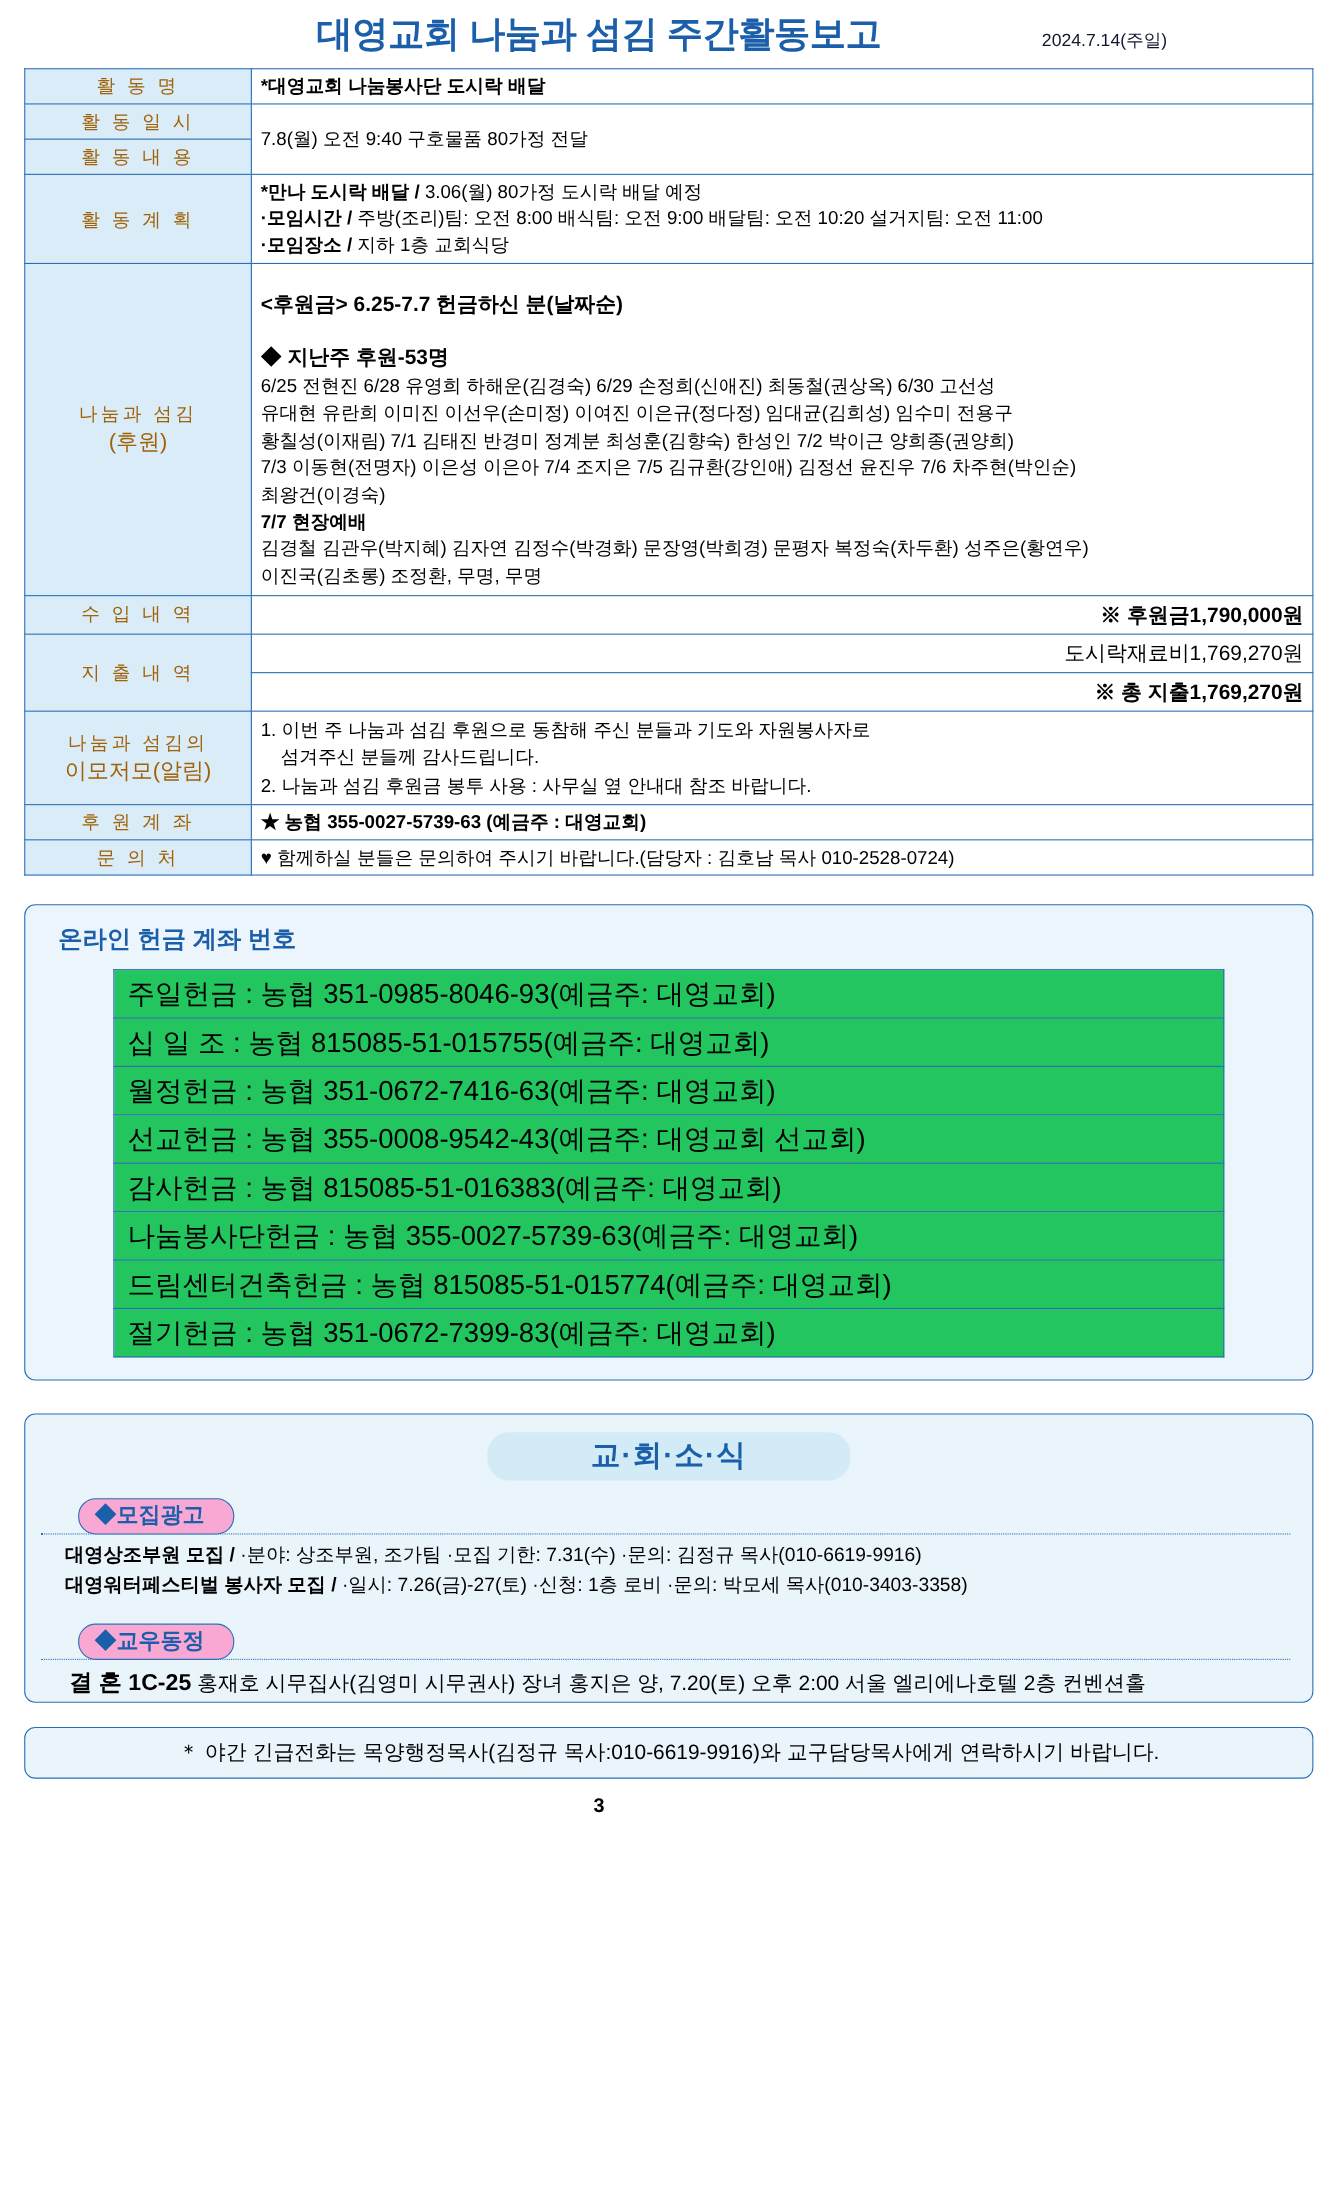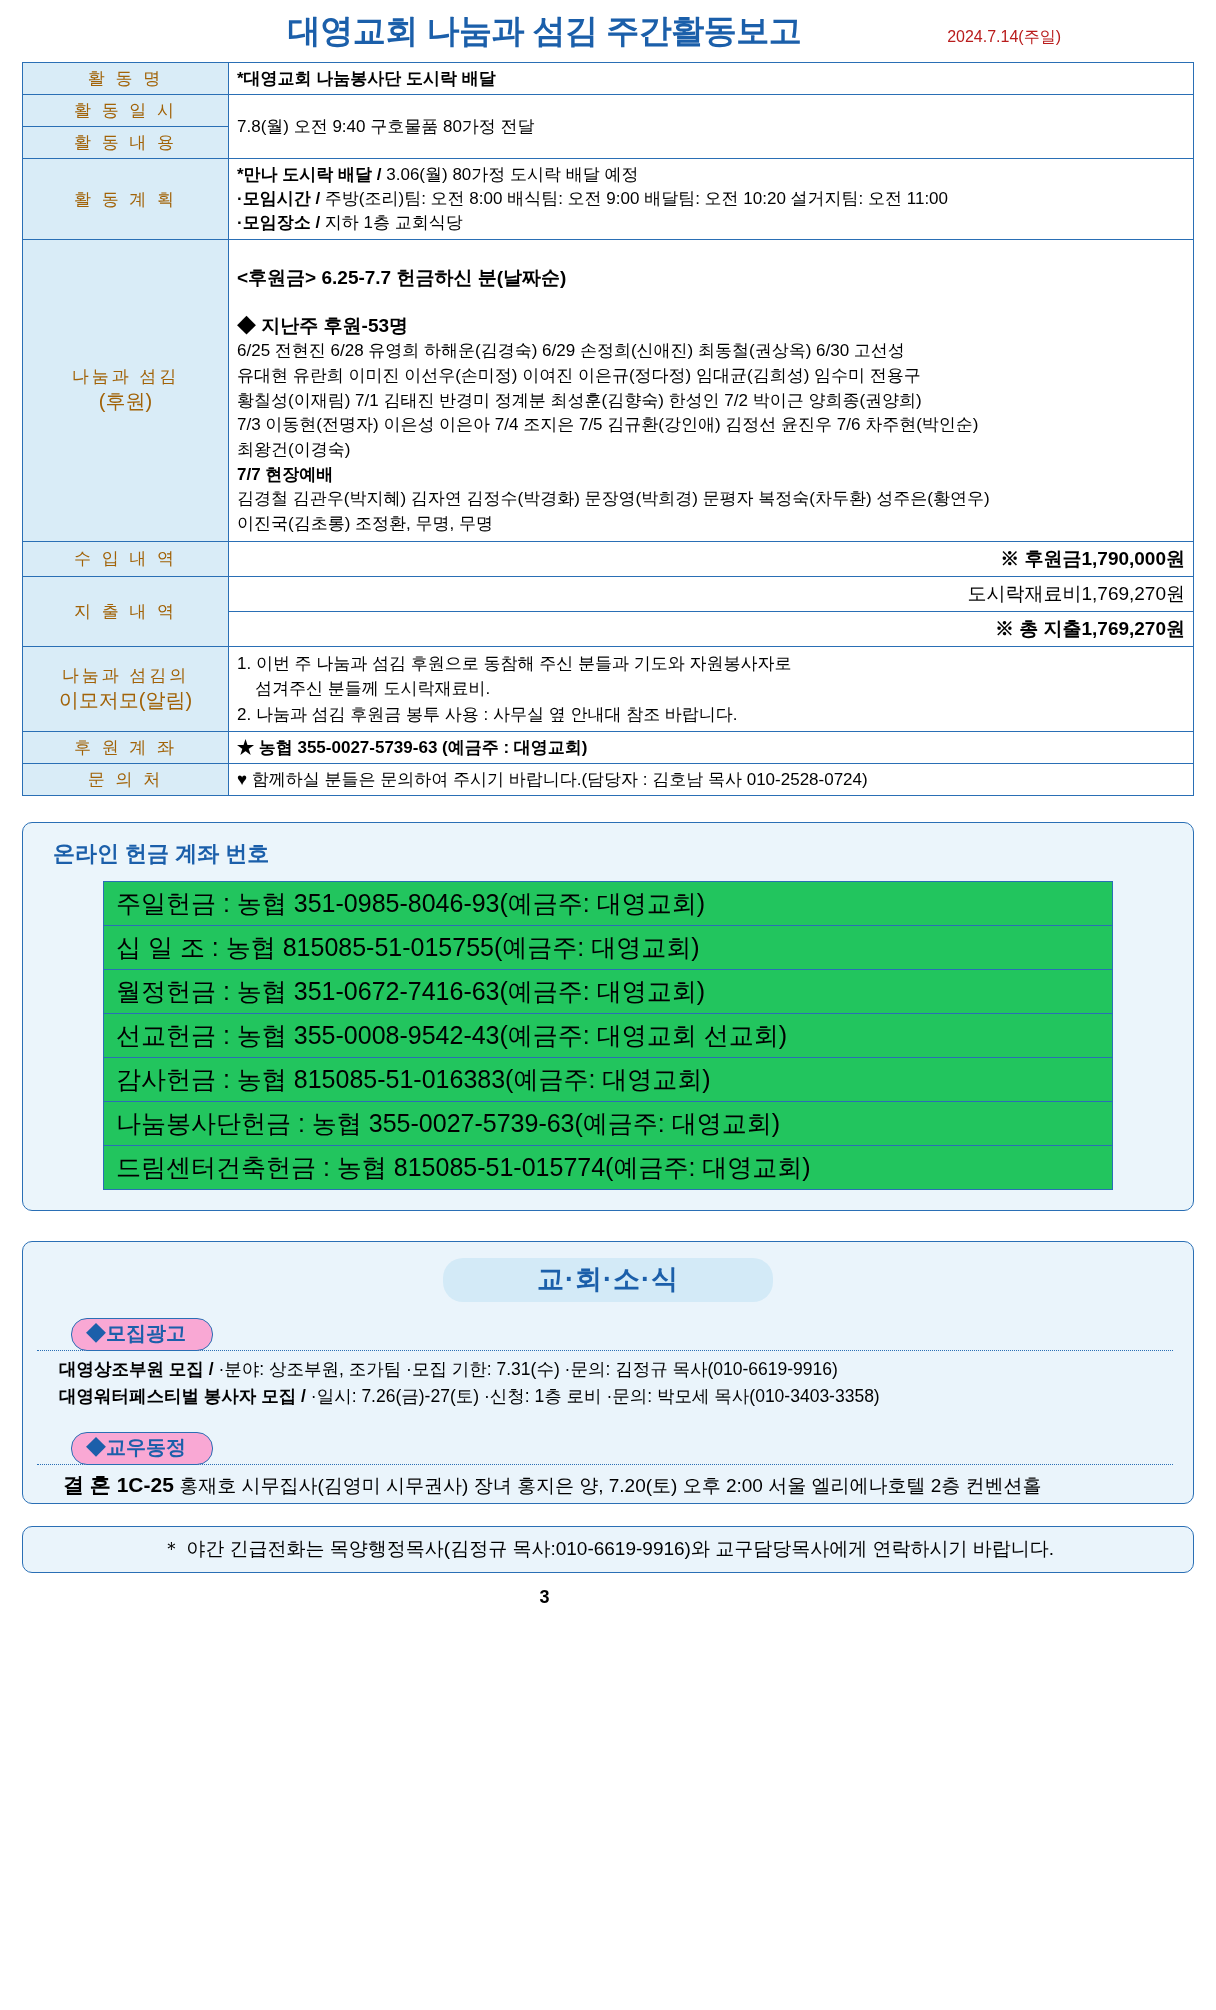--- a/index.html
+++ b/index.html
@@ -32,21 +32,21 @@
     font-size: 33px;
     font-weight: bold;
     color: #1b5faa;
     letter-spacing: -0.5px;
   }
   .hdr-date {
     position: absolute;
     right: 6px;
     bottom: 14px;
     font-size: 16px;
-    color: #b91c1c;
+    color: #0f172a;
   }
 
   
   table.report {
     width: 1172px;
     border-collapse: collapse;
     table-layout: fixed;
   }
   table.report td {
     border: 1.5px solid #2a6fb5;
@@ -270,21 +270,21 @@
         </div>
       </td>
     </tr>
     <tr>
       <td class="lbl">
         <span>나눔과 섬김의</span>
         <span class="sub">이모저모(알림)</span>
       </td>
       <td class="val memo">
         <div>1. 이번 주 나눔과 섬김 후원으로 동참해 주신 분들과 기도와 자원봉사자로</div>
-        <div class="indent">섬겨주신 분들께 도시락재료비.</div>
+        <div class="indent">섬겨주신 분들께 감사드립니다.</div>
         <div>2. 나눔과 섬김 후원금 봉투 사용 : 사무실 옆 안내대 참조 바랍니다.</div>
       </td>
     </tr>
     <tr>
       <td class="lbl">후 원 계 좌</td>
       <td class="val acct">★  농협 355-0027-5739-63 (예금주 : 대영교회)</td>
     </tr>
     <tr>
       <td class="lbl">문 의 처</td>
       <td class="val acct2">♥  함께하실 분들은 문의하여 주시기 바랍니다.(담당자 : 김호남 목사 010-2528-0724)</td>
@@ -309,20 +309,23 @@
             <td>선교헌금 : 농협 355-0008-9542-43(예금주: 대영교회 선교회)</td>
           </tr>
       <tr>
             <td>감사헌금 : 농협 815085-51-016383(예금주: 대영교회)</td>
           </tr>
       <tr>
             <td>나눔봉사단헌금 : 농협 355-0027-5739-63(예금주: 대영교회)</td>
           </tr>
       <tr>
             <td>드림센터건축헌금 : 농협 815085-51-015774(예금주: 대영교회)</td>
+          </tr>
+      <tr>
+            <td>절기헌금 : 농협 351-0672-7399-83(예금주: 대영교회)</td>
           </tr>
     </tbody>
       </table>
   </div>
 
   <div class="news-box">
     <div class="news-title">교·회·소·식</div>
 
     <div class="tag">◆모집광고</div>
     <div class="tag-line"></div>

